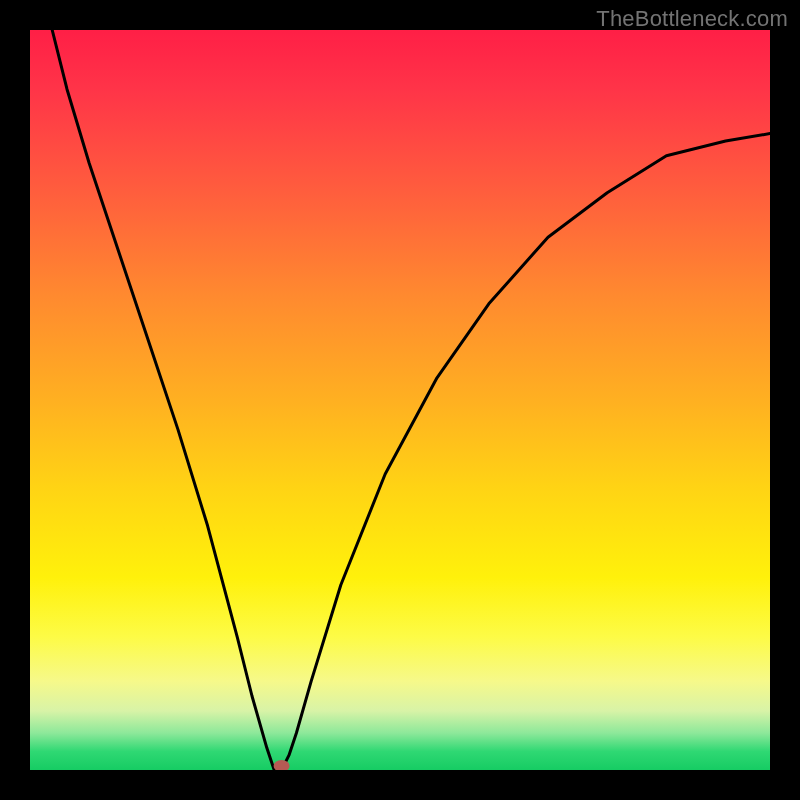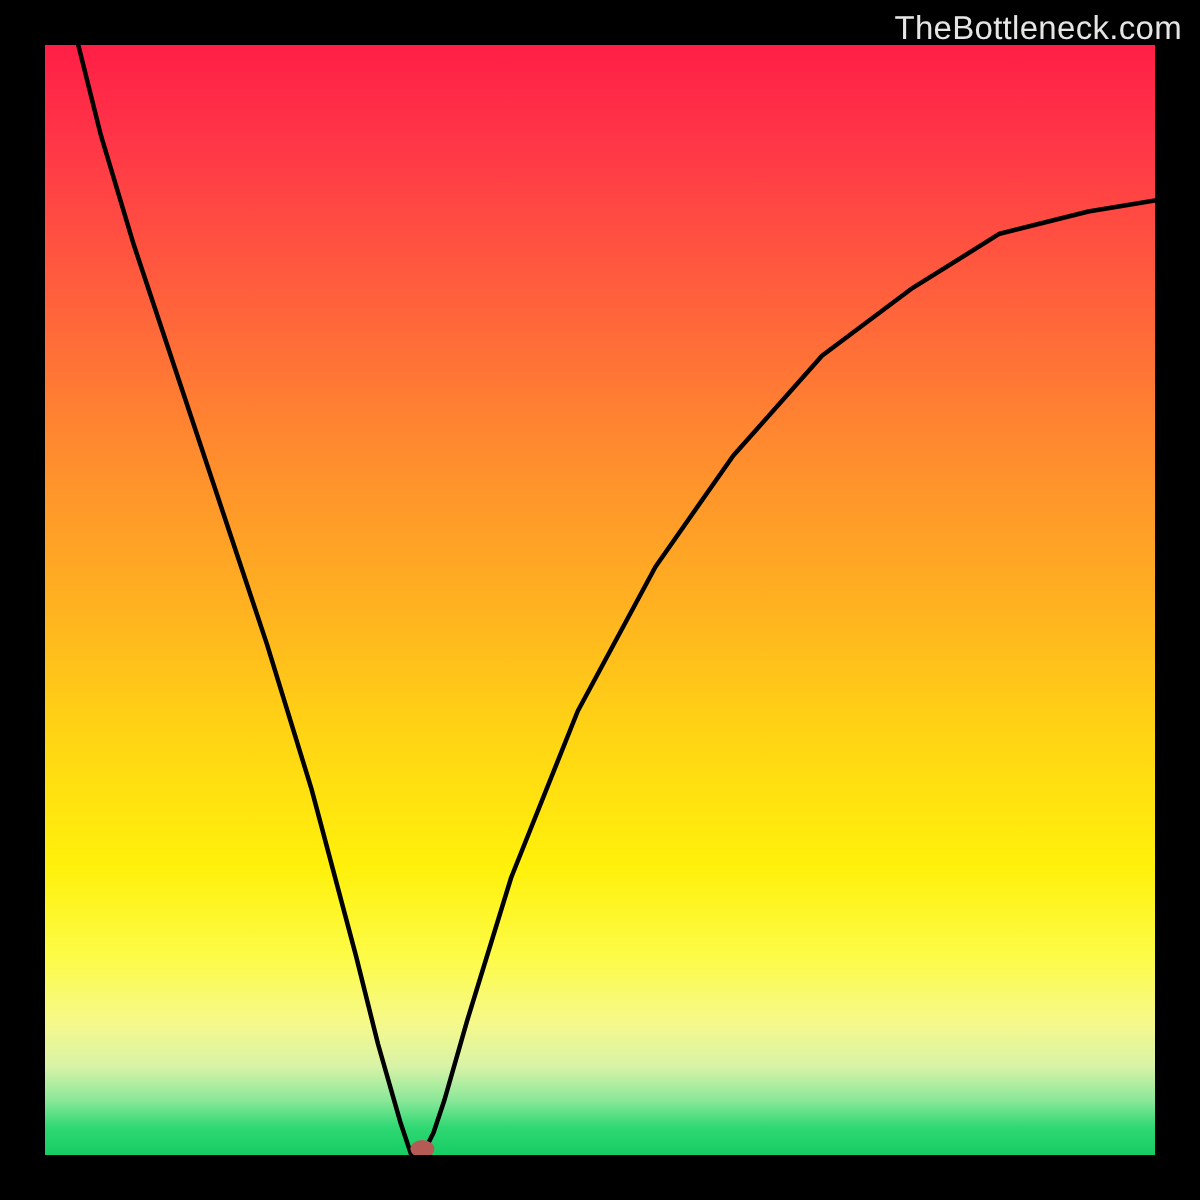--- a/index.html
+++ b/index.html
@@ -36,21 +36,21 @@
       #d8f3a7 92%,
       #8de89a 95%,
       #2fd873 97.5%,
       #16cc63 100%
     );
   }
   .attr {
     position: absolute;
     top: 6px;
     right: 12px;
-    color: #e5e5e5;
+    color: #737373;
     font-size: 22px;
     font-weight: 500;
     letter-spacing: 0.2px;
   }
   svg {
     position: absolute;
     left: 0;
     top: 0;
   }
 </style>

